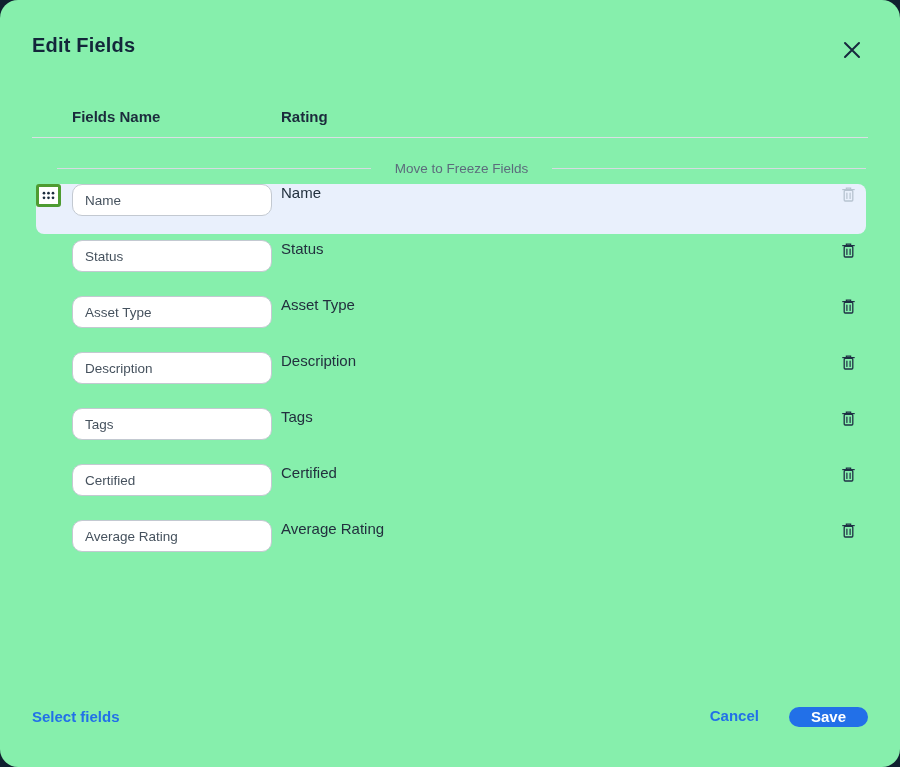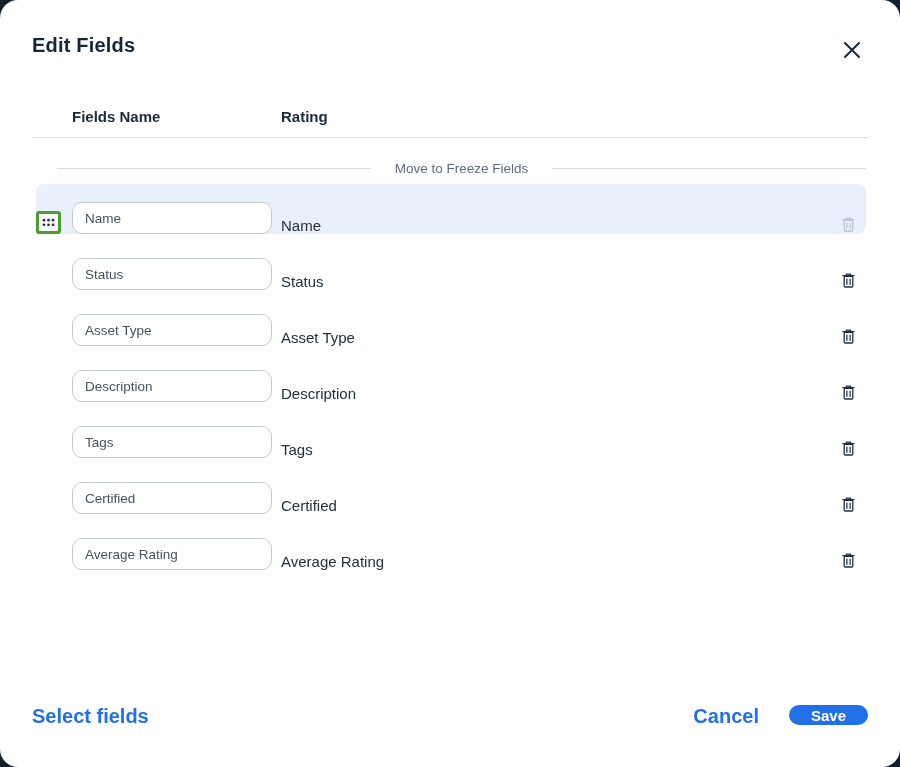--- a/index.html
+++ b/index.html
@@ -4,21 +4,21 @@
 <style>
   * { margin:0; padding:0; box-sizing:border-box; }
   html,body { width:900px; height:767px; overflow:hidden; }
   body {
     background:#10202f;
     font-family:"Liberation Sans", sans-serif;
     position:relative;
   }
   .modal {
     position:absolute; left:0; top:0; width:900px; height:767px;
-    background:#ffffff; border-radius:18px;
+    background:#86efac; border-radius:18px;
   }
   
   .modal-header { position:absolute; top:34px; left:32px; right:32px; height:30px; }
   .modal-title { font-size:20px; font-weight:bold; color:#13263a; letter-spacing:.2px; }
   .close-btn {
     position:absolute; right:4px; top:4px; width:24px; height:24px;
     background:none; border:none; cursor:pointer; padding:0;
     display:flex; align-items:center; justify-content:center;
   }
   
@@ -30,21 +30,21 @@
   .freeze-divider {
     position:absolute; top:158px; left:57px; right:34px; height:20px;
     display:flex; align-items:center; gap:24px;
   }
   .freeze-divider .line { flex:1; border-top:1px solid #d5dbe1; }
   .freeze-divider .txt { font-size:13.5px; color:#5c6c7c; white-space:nowrap; }
   
   .rows { position:absolute; top:184px; left:36px; right:34px; }
   .row {
     height:50px; margin-bottom:6px; border-radius:8px;
-    display:flex; align-items:flex-end; position:relative;
+    display:flex; align-items:flex-start; position:relative;
   }
   .row.highlighted { background:#e9f0fc; }
   .handle-zone { width:36px; display:flex; align-items:center; }
   .drag-handle {
     width:25px; height:23px; background:#ffffff;
     border:3px solid #4e9b31; border-radius:3px;
     display:none; align-items:center; justify-content:center; cursor:grab;
   }
   .row.highlighted .drag-handle { display:flex; }
   .display-input {
@@ -60,21 +60,21 @@
     color:#1f3044;
   }
   .row.highlighted .trash-btn { color:#b7c3d0; }
   
   .footer {
     position:absolute; left:32px; right:32px; bottom:34px; height:33px;
     display:flex; align-items:center; justify-content:space-between;
   }
   .link-btn {
     background:none; border:none; padding:0; cursor:pointer;
-    font-size:20px; font-weight:bold; color:#2270e8;
+    font-size:15px; font-weight:bold; color:#2270e8;
     font-family:"Liberation Sans", sans-serif;
   }
   .footer-right { display:flex; align-items:flex-start; gap:30px; }
   .save-btn {
     min-width:79px; height:20px; padding:0 22px; border:none; cursor:pointer;
     border-radius:17px; background:#2270e8; color:#ffffff;
     font-size:15px; font-weight:bold; font-family:"Liberation Sans", sans-serif;
   }
 </style>
 </head>

